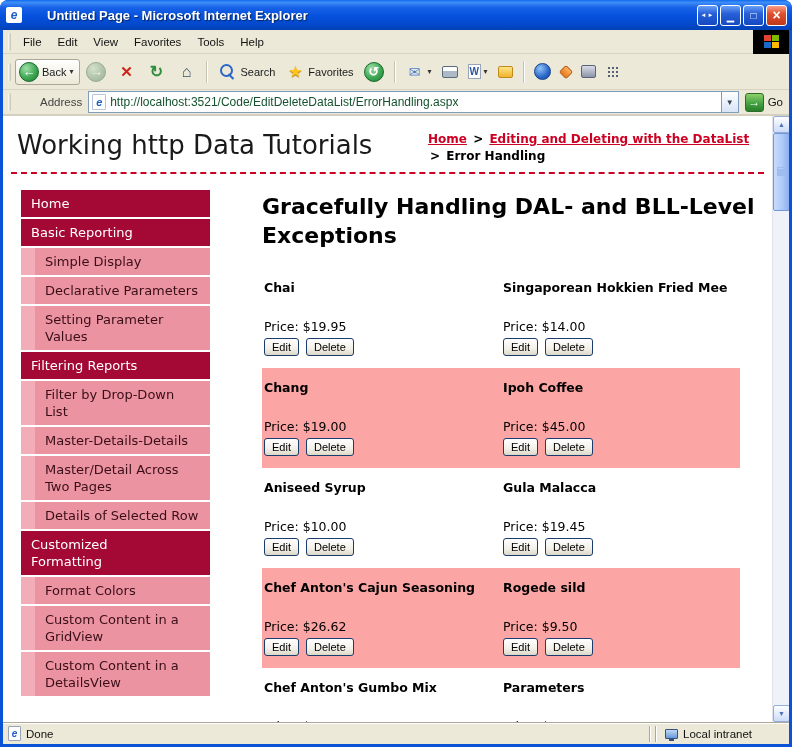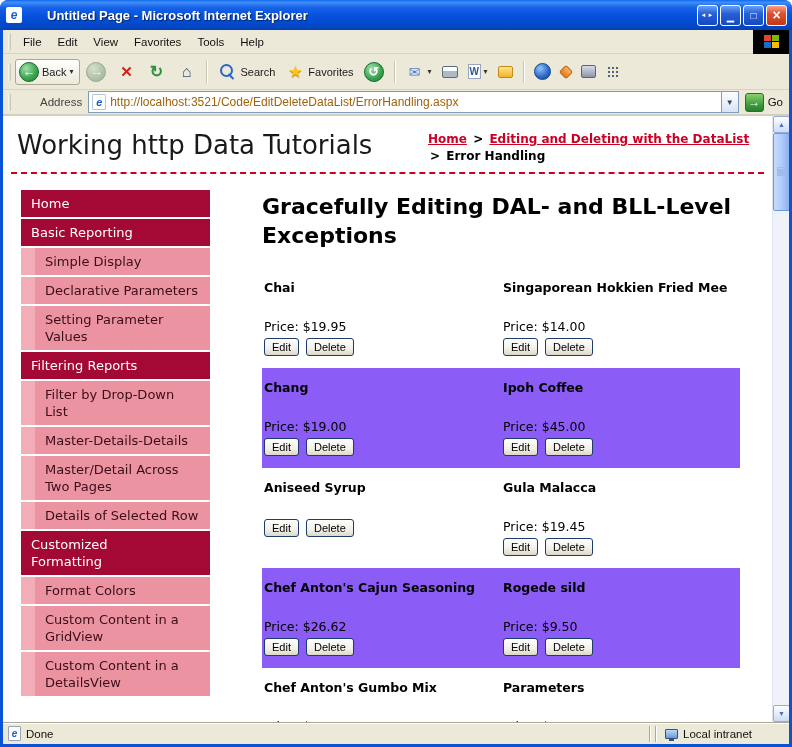--- a/index.html
+++ b/index.html
@@ -73,21 +73,21 @@
 
   
   .addressbar{height:26px;display:flex;align-items:center;padding:2px 6px 2px 4px;gap:6px;
     border-bottom:2px solid #D4D0C0;}
   .addr-label{font-size:11.5px;color:#444;margin-left:19px;}
   .addr-input{flex:1;height:22px;background:#fff;border:1px solid #7F9DB9;display:flex;align-items:center;
     padding-left:3px;font-size:12px;}
   .page-ico{width:14px;height:16px;background:#fff;border:1px solid #B9C4D8;border-radius:1px;color:#1A5FC8;
     font-weight:bold;font-style:italic;font-size:11px;display:flex;align-items:center;justify-content:center;
     margin-right:4px;flex:none;}
-  .addr-url{flex:1;color:#a16207;white-space:nowrap;overflow:hidden;}
+  .addr-url{flex:1;color:#14532d;white-space:nowrap;overflow:hidden;}
   .addr-drop{width:17px;height:20px;border-left:1px solid #7F9DB9;background:linear-gradient(#FEFEFE,#D8E4F8);
     display:flex;align-items:center;justify-content:center;font-size:8px;color:#345;flex:none;}
   .go-btn{display:flex;align-items:center;gap:4px;}
   .go-ico{width:19px;height:19px;border-radius:3px;border:1px solid #2A6E2A;color:#fff;font-weight:bold;
     font-size:12px;display:flex;align-items:center;justify-content:center;
     background:linear-gradient(#8CD06C,#3E9E3E 60%,#2A7E2A);}
   .go-label{font-size:11.5px;color:#111;}
 
   
   .content{flex:1;position:relative;background:#fff;overflow:hidden;}
@@ -104,22 +104,22 @@
   .sidebar{width:189px;margin-left:18px;flex:none;font-size:13px;line-height:17px;}
   .sb-item{margin-bottom:2px;cursor:pointer;}
   .sb-item.top .lab{display:block;background:#A40935;color:#fff;padding:5px 30px 5px 10px;}
   .sb-item.sub{display:flex;}
   .sb-item.sub .strip{width:14px;background:#F3ADB9;flex:none;}
   .sb-item.sub .lab{flex:1;background:#EC93A1;color:#3A0E18;padding:5px 10px;}
 
   .main{flex:1;padding:0 0 0 52px;}
   .heading{font-size:22px;line-height:29px;font-weight:bold;color:#000;max-width:505px;margin-top:2px;}
   .plist{margin-top:18px;}
-  .prow{display:flex;width:478px;}
-  .prow.alt{background:#8b5cf6;}
+  .prow{display:flex;width:478px;align-items:flex-end;}
+  .prow.alt{background:#fca5a5;}
   .pcell{width:239px;padding:12px 2px;}
   .pname{font-size:12.5px;font-weight:bold;height:16px;margin-bottom:23px;white-space:nowrap;}
   .pprice{font-size:12.5px;margin-bottom:4px;}
   .pbtns{display:flex;gap:7px;}
   .xpbtn{font-family:"Liberation Sans",sans-serif;font-size:11px;height:18px;padding:0 7px;
     border:1px solid #1D3C6E;border-radius:3px;background:linear-gradient(#FFFFFF,#F2F0E8 60%,#DDD8C8);cursor:pointer;}
 
   
   .scrollbar{position:absolute;top:0;right:0;bottom:0;width:17px;background:#EFF2F9;border-left:1px solid #E0E4EE;}
   .sb-btn{position:absolute;left:0;width:17px;height:17px;border:1px solid #95ADD8;border-radius:2px;
@@ -319,21 +319,21 @@
               <div class="sb-item sub">
                 <span class="strip"></span>
                 <span class="lab">Custom Content in a GridView</span>
               </div>
               <div class="sb-item sub">
                 <span class="strip"></span>
                 <span class="lab">Custom Content in a DetailsView</span>
               </div>
             </div>
           <div class="main">
-            <div class="heading">Gracefully Editing DAL- and BLL-Level Exceptions</div>
+            <div class="heading">Gracefully Handling DAL- and BLL-Level Exceptions</div>
             <div class="plist">
                 <div class="prow">
                   <div class="pcell">
                     <div class="pname">Chai</div>
                     <div class="pprice">Price: $19.95</div>
                     <div class="pbtns">
                       <button class="xpbtn">Edit</button>
                       <button class="xpbtn">Delete</button>
                     </div>
                   </div>
@@ -360,20 +360,21 @@
                     <div class="pprice">Price: $45.00</div>
                     <div class="pbtns">
                       <button class="xpbtn">Edit</button>
                       <button class="xpbtn">Delete</button>
                     </div>
                   </div>
                 </div>
                 <div class="prow">
                   <div class="pcell">
                     <div class="pname">Aniseed Syrup</div>
+                    <div class="pprice">Price: $10.00</div>
                     <div class="pbtns">
                       <button class="xpbtn">Edit</button>
                       <button class="xpbtn">Delete</button>
                     </div>
                   </div>
                   <div class="pcell">
                     <div class="pname">Gula Malacca</div>
                     <div class="pprice">Price: $19.45</div>
                     <div class="pbtns">
                       <button class="xpbtn">Edit</button>

